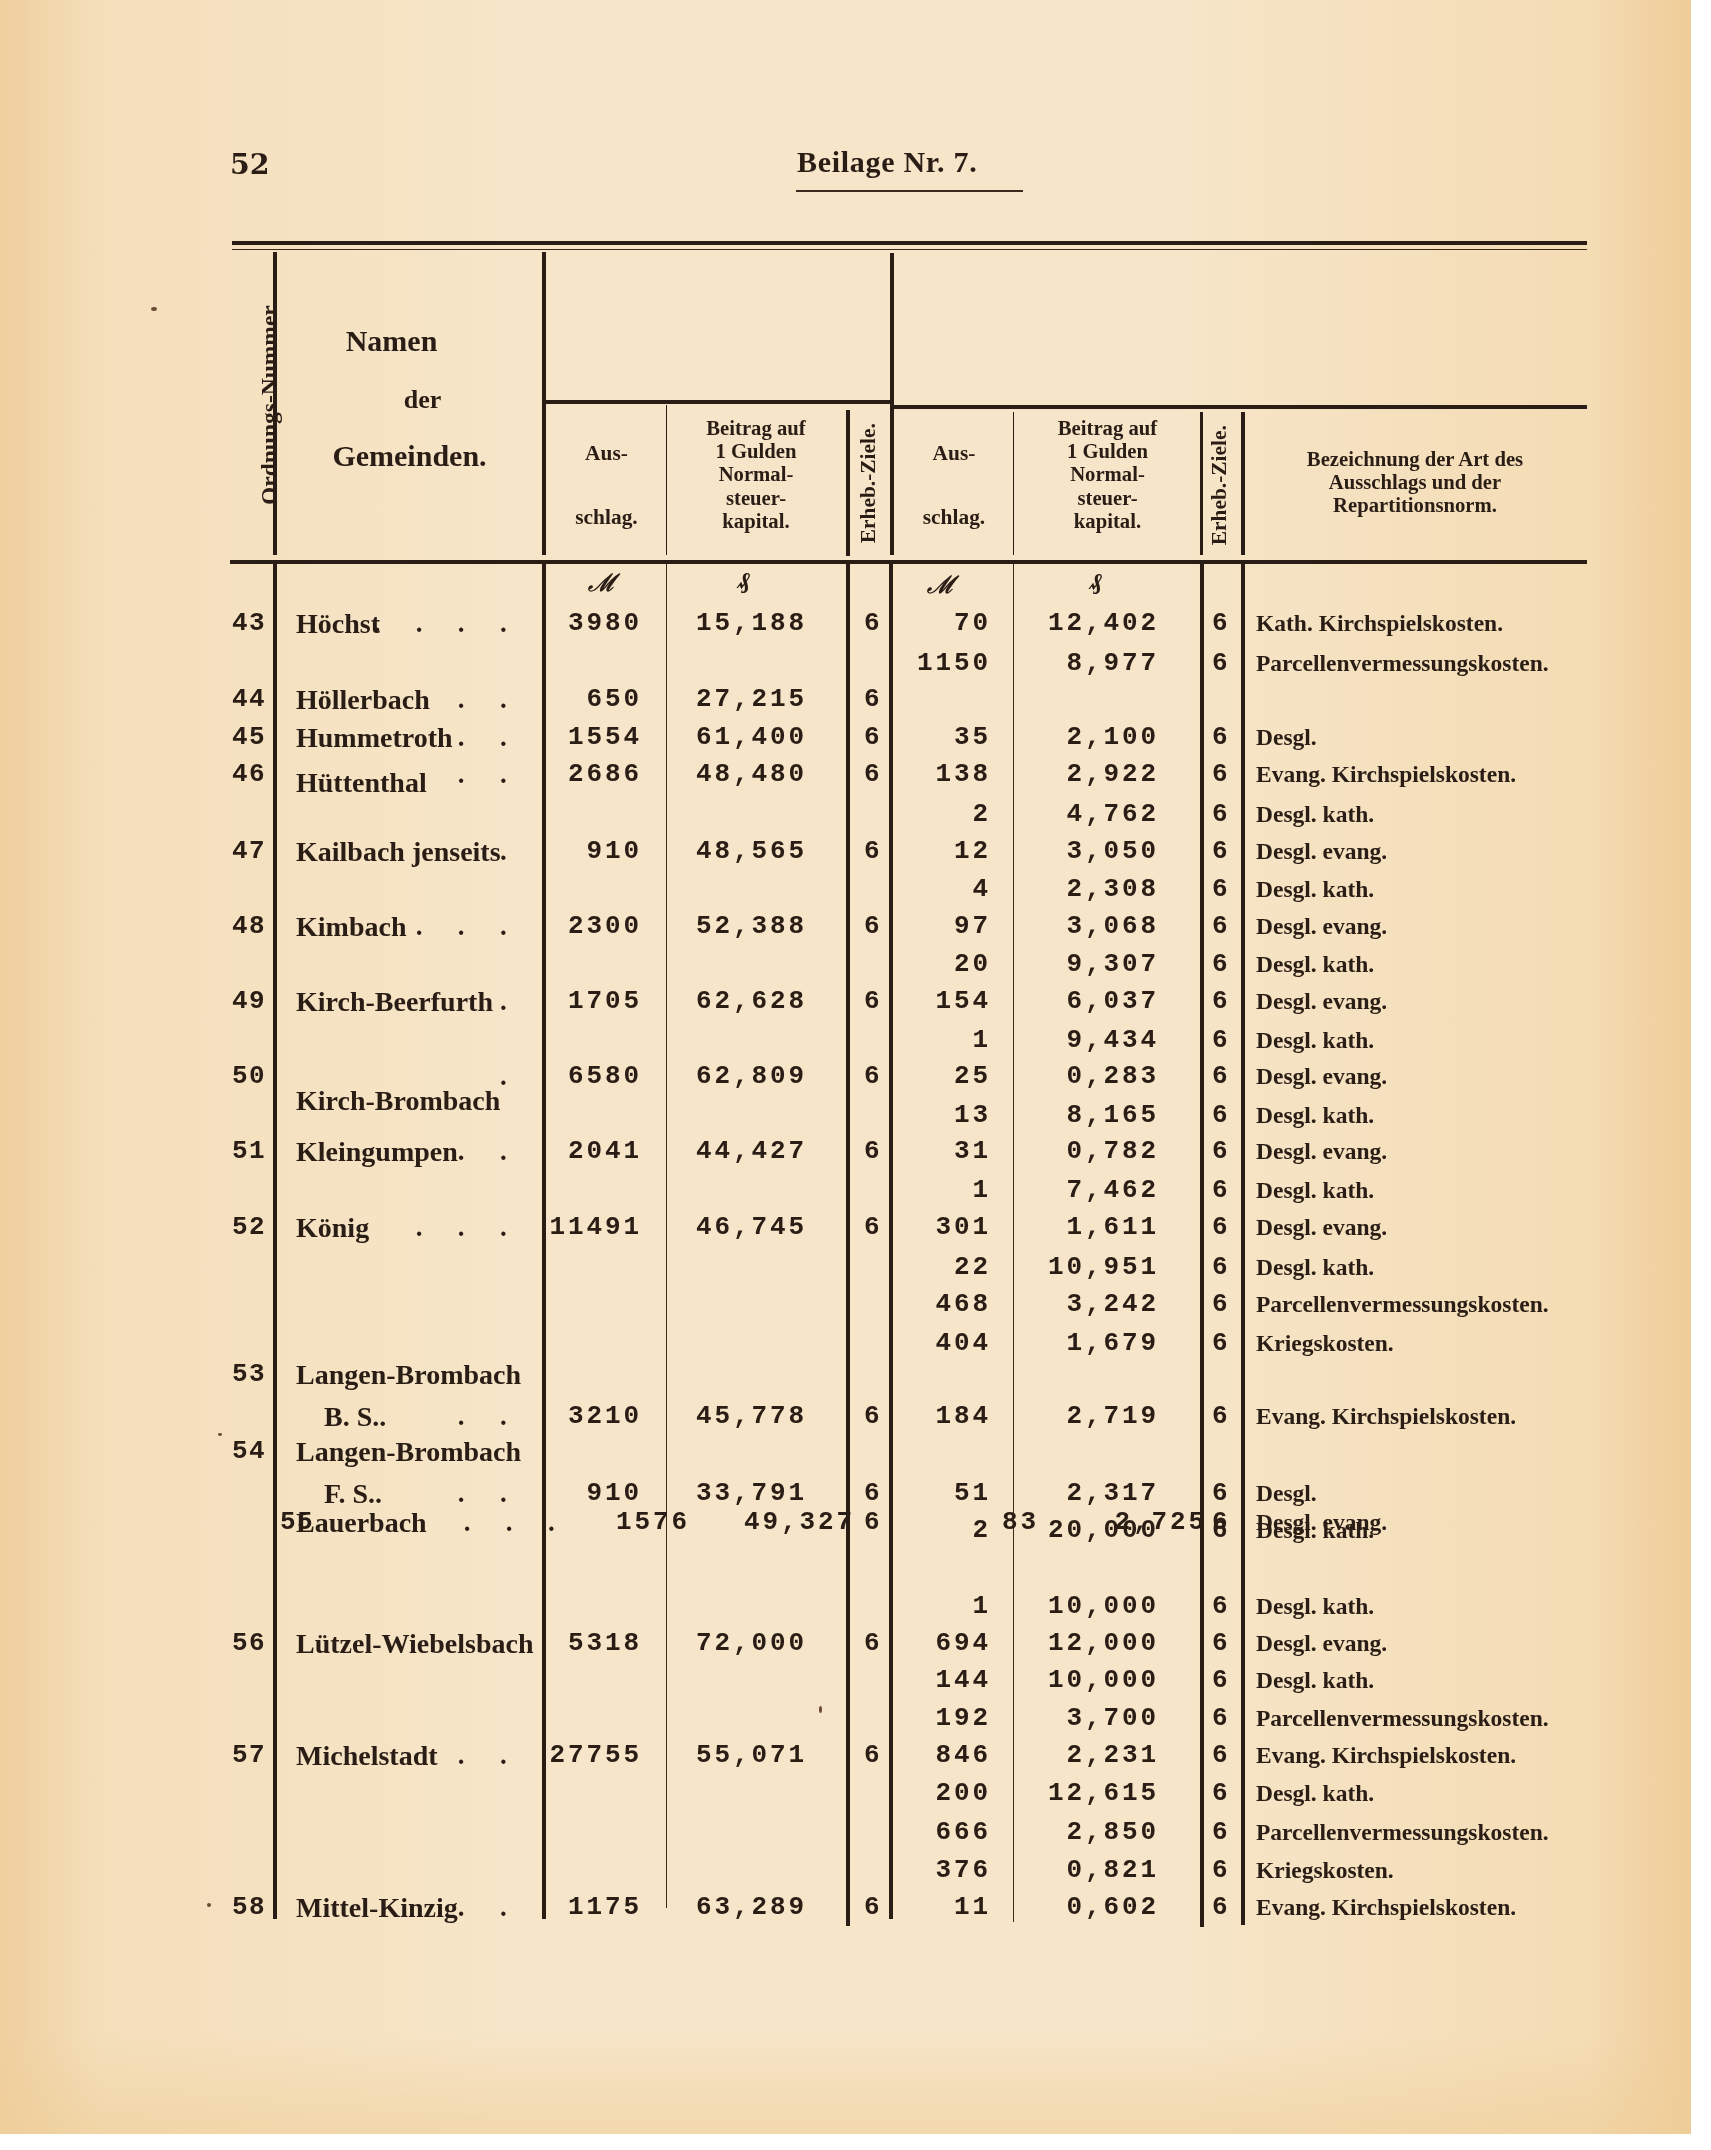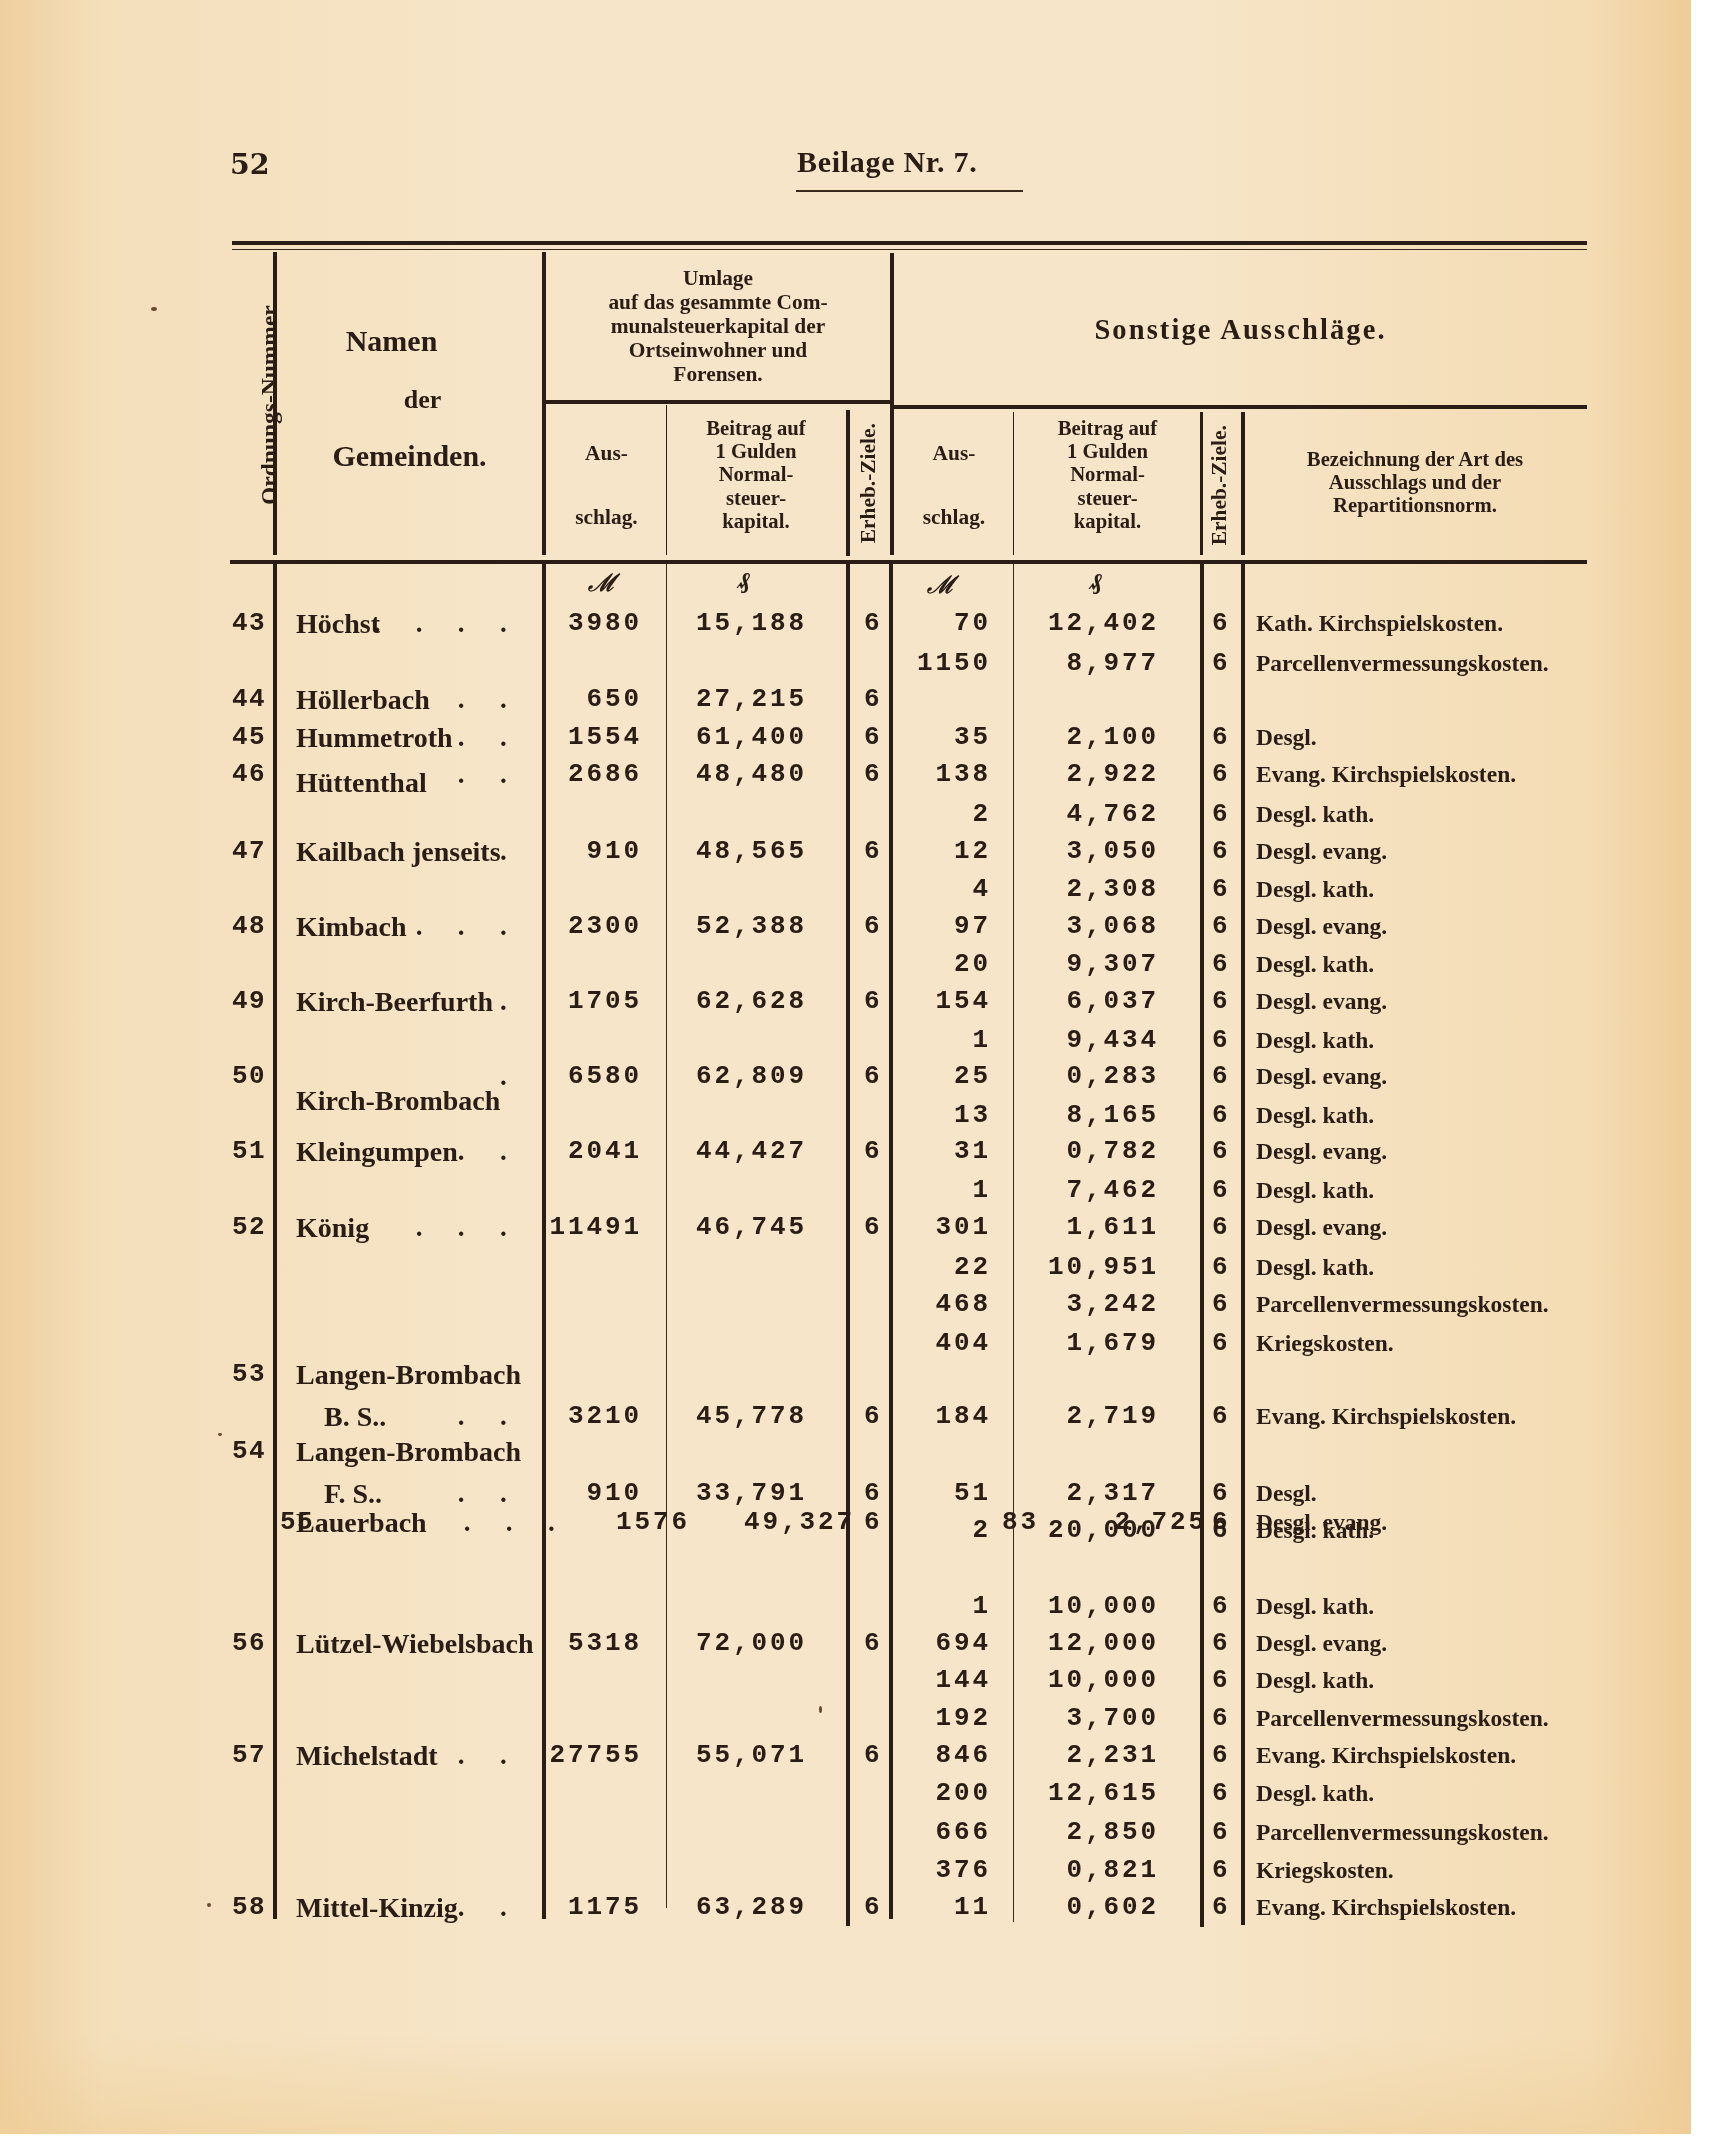--- a/index.html
+++ b/index.html
@@ -93,29 +93,21 @@
   <div class="hdr" style="left:277px; top:324px; width:229px; font-size:30px;">
     <div>Namen</div>
   </div>
   <div class="hdr" style="left:290px; top:385px; width:265px; font-size:26px;">
     <div>der</div>
   </div>
   <div class="hdr" style="left:277px; top:439px; width:265px; font-size:30px;">
     <div>Gemeinden.</div>
   </div>
 
-  <div class="hdr" style="left:546px; top:267px; width:344px; font-size:21.4px;">
-    <div>Umlage</div>
-    <div>auf das gesammte Com-</div>
-    <div>munalsteuerkapital der</div>
-    <div>Ortseinwohner und</div>
-    <div>Forensen.</div>
-  </div>
-
-  <div class="hdr" style="left:894px; top:314px; width:693px; font-size:28.5px; letter-spacing:2.1px;">Sonstige Ausschläge.</div>
+
 
   <div class="hdr" style="left:546px; top:442px; width:121px; font-size:21.4px;">
     <div>Aus-</div>
   </div>
   <div class="hdr" style="left:546px; top:506px; width:121px; font-size:21.4px;">
     <div>schlag.</div>
   </div>
   <div class="hdr" style="left:667px; top:417px; width:178px; font-size:20.7px;">
     <div>Beitrag auf</div>
     <div>1 Gulden</div>

